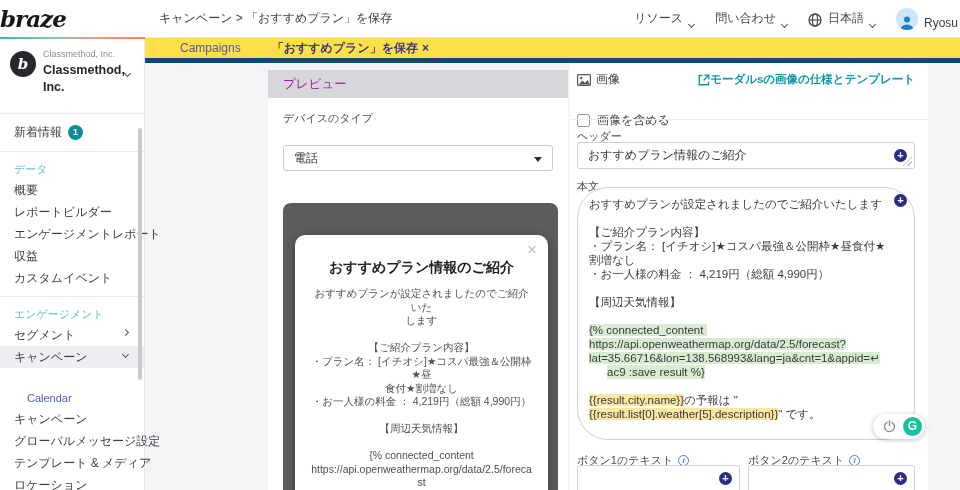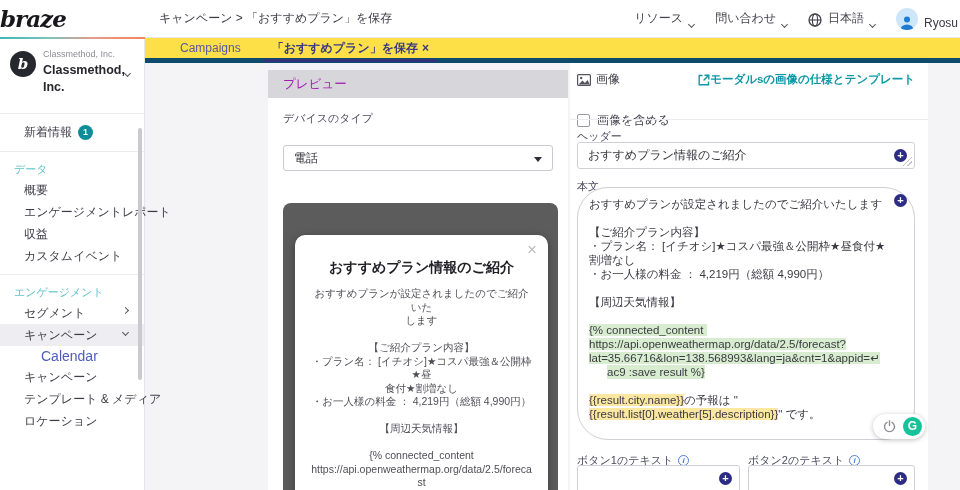--- a/index.html
+++ b/index.html
@@ -20,28 +20,28 @@
   .username { font-size:12px; color:#3b3b46; white-space:nowrap; }
 
   
   .sidebar { position:absolute; top:38px; left:0; width:145px; height:452px; background:#fff; border-right:1px solid #e6e6ea; z-index:20; }
   .company { height:76px; border-bottom:1px solid #ececf0; padding:11px 10px 0 10px; position:relative; }
   .company-logo { position:absolute; left:10px; top:13px; width:26px; height:26px; border-radius:50%; background:#27272e; color:#fff; font-family:"DejaVu Serif",serif; font-style:italic; font-weight:bold; font-size:15px; display:flex; align-items:center; justify-content:center; }
   .org-small { margin-left:33px; font-size:9px; color:#8d8d96; white-space:nowrap; }
   .org-name { margin-left:33px; margin-top:3px; font-size:12.5px; font-weight:bold; color:#26262d; line-height:1.35; width:78px; }
   .company .chev { position:absolute; right:14px; top:36px; }
   .nav { padding-top:6px; font-size:12px; color:#3d3d48; }
-  .nav-item { height:22px; line-height:22px; padding-left:24px; position:relative; white-space:nowrap; cursor:pointer; }
+  .nav-item { height:22px; line-height:22px; padding-left:14px; position:relative; white-space:nowrap; cursor:pointer; }
   .nav-item .chev { position:absolute; right:16px; top:9px; }
   .chev-right { transform:rotate(-45deg) !important; }
   .nav-item.active { background:#ededf2; }
   .badge { display:inline-block; min-width:15px; height:15px; border-radius:8px; background:#0f8c99; color:#fff; font-size:9px; font-weight:bold; text-align:center; line-height:15px; margin-left:6px; vertical-align:1px; }
   .divider { height:1px; background:#ececf0; margin:7px 0 7px 0; }
   .section-title { padding-left:14px; font-size:11px; color:#5fc3c9; height:20px; line-height:20px; margin-top:5px; white-space:nowrap; }
-  .sub-item { height:20px; line-height:20px; padding-left:41px; font-size:14px; color:#4d5cbe; cursor:pointer; }
+  .sub-item { height:20px; line-height:20px; padding-left:27px; font-size:11px; color:#4d5cbe; cursor:pointer;margin-top:20px; }
   .side-scroll { position:absolute; right:2px; top:90px; width:4px; height:252px; border-radius:2px; background:#c9c9cf; }
 
   
   .tabbar { position:absolute; left:145px; top:38px; width:815px; height:25px; background:#fde047; border-bottom:5px solid #0c4a6e; display:flex; align-items:center; z-index:10; }
   .tab { font-size:12px; cursor:pointer; }
   .tab-campaigns { margin-left:35px; color:#5959a3; }
   .tab-active { margin-left:27px; color:#393984; font-weight:bold; height:25px; line-height:24px; position:relative; padding:0 4px; }
   .tab-active::after { content:""; position:absolute; left:-4px; right:-4px; bottom:-1px; height:3px; background:#32327c; }
   .tab-close { font-weight:bold; margin-left:4px; }
 
@@ -138,35 +138,37 @@
     <div class="org-name">Classmethod, Inc.</div>
     <span class="chev"></span>
   </div>
   <div class="nav">
     <div class="nav-item" style="height:24px;line-height:24px;">
       <span>新着情報</span><span class="badge">1</span>
     </div>
     <div class="divider"></div>
     <div class="section-title">データ</div>
     <div class="nav-item">概要</div>
+    <div class="nav-item">レポートビルダー</div>
     <div class="nav-item">エンゲージメントレポート</div>
     <div class="nav-item">収益</div>
     <div class="nav-item">カスタムイベント</div>
     <div class="divider"></div>
     <div class="section-title">エンゲージメント</div>
     <div class="nav-item">
       <span>セグメント</span>
       <span class="chev chev-right"></span>
     </div>
     <div class="nav-item active">
       <span>キャンペーン</span>
       <span class="chev"></span>
     </div>
     <div class="sub-item">Calendar</div>
     <div class="nav-item">キャンペーン</div>
+    <div class="nav-item">グローバルメッセージ設定</div>
     <div class="nav-item">テンプレート &amp; メディア</div>
     <div class="nav-item">ロケーション</div>
   </div>
   <div class="side-scroll"></div>
 </div>
 
 <div class="tabbar">
   <div class="tab tab-campaigns">Campaigns</div>
   <div class="tab tab-active">
     <span>「おすすめプラン」を保存</span><span class="tab-close">×</span>

